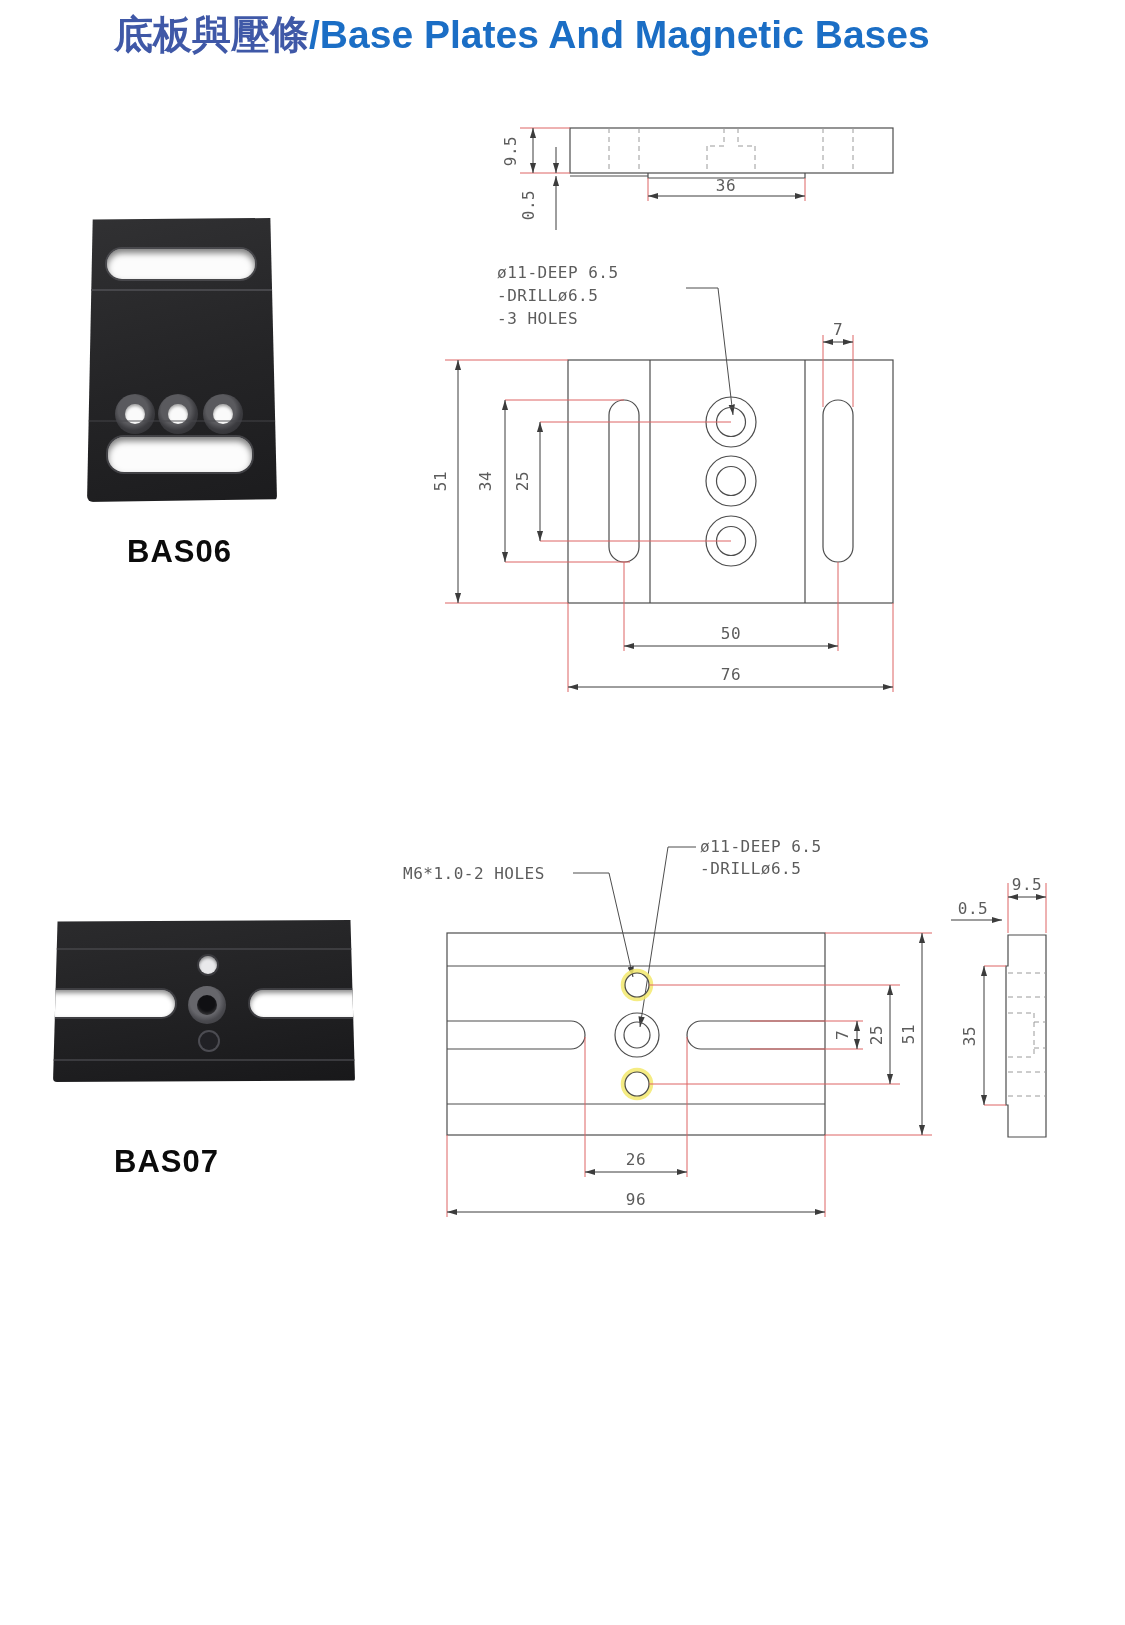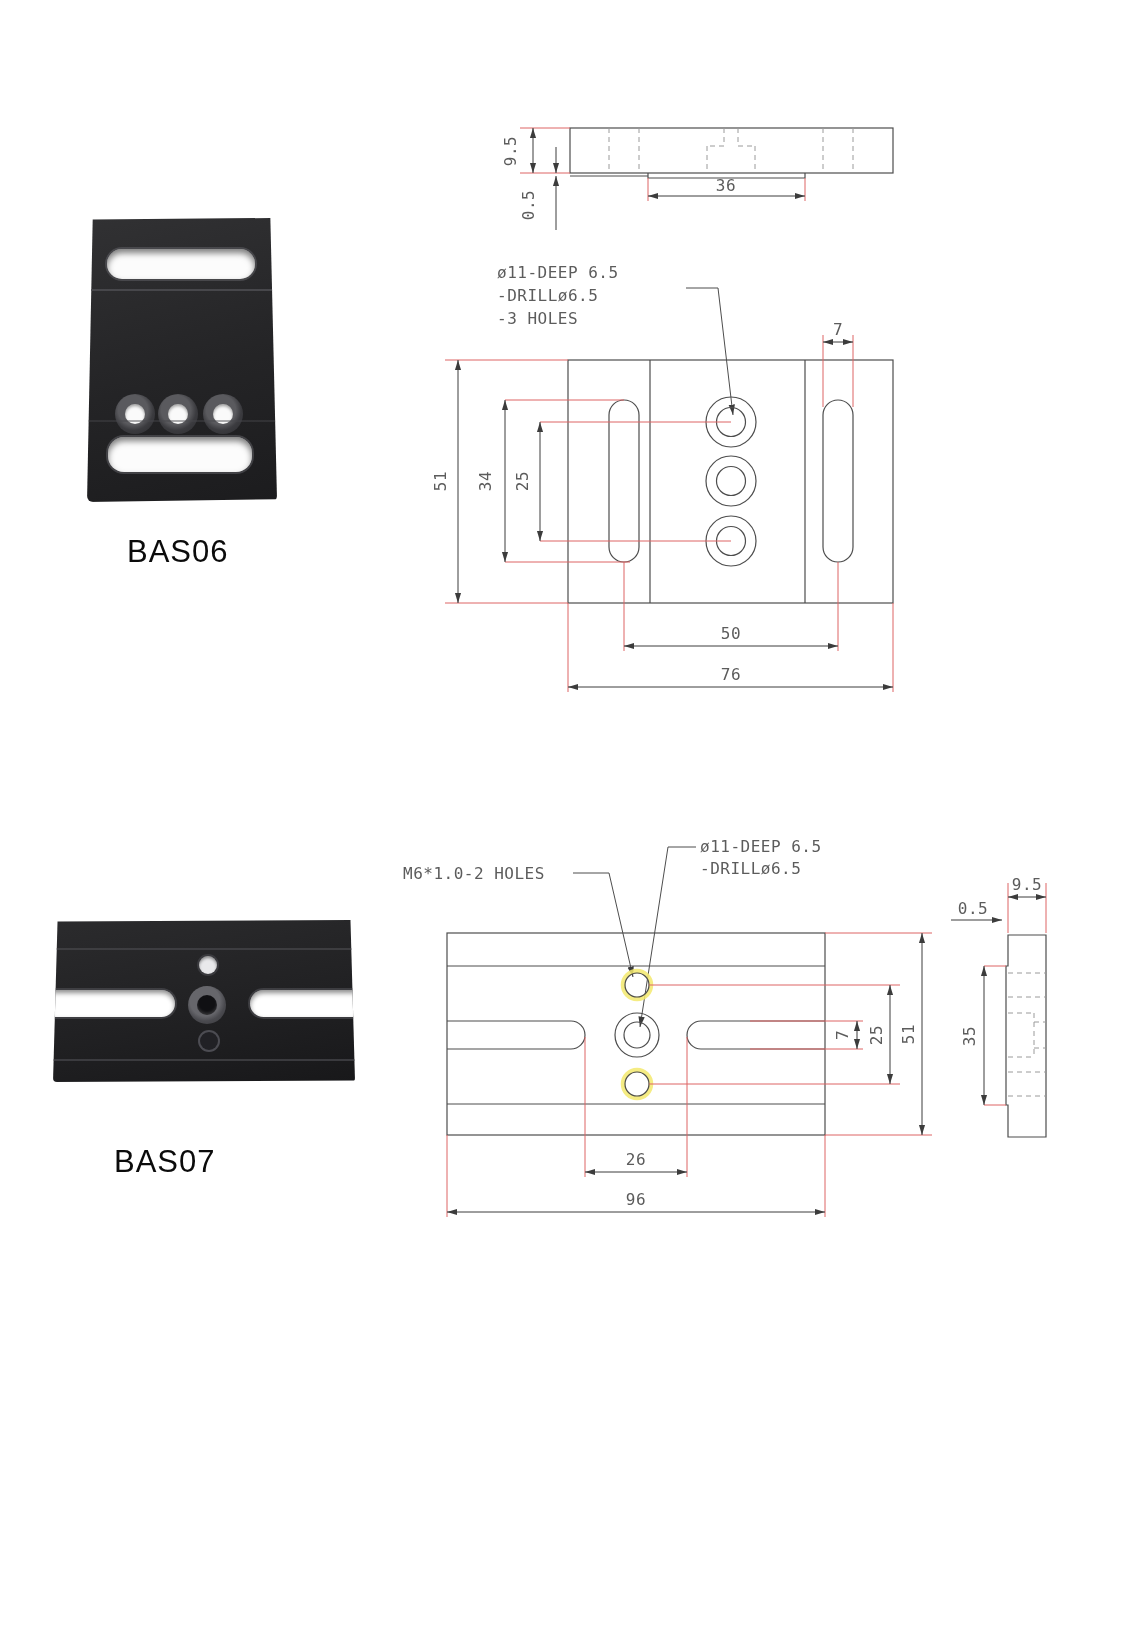--- a/index.html
+++ b/index.html
@@ -3,21 +3,21 @@
 <meta charset="utf-8">
 <style>
   html,body{margin:0;padding:0;background:#ffffff;}
   .page{position:relative;width:1125px;height:1625px;background:#ffffff;overflow:hidden;
         font-family:"Liberation Sans",sans-serif;}
   .title{position:absolute;left:114px;top:8px;font-size:39px;font-weight:bold;white-space:nowrap;}
   .title .zh{color:#3f58a7;font-family:"DejaVu Serif",serif;}
   .title .sl{color:#1b6ec5;}
   .title .en{color:#1b6ec5;letter-spacing:0px;}
 
-  .prod-label{position:absolute;color:#0b0b0b;font-size:31px;font-weight:400;
+  .prod-label{position:absolute;color:#0b0b0b;font-size:31px;font-weight:700;
               font-family:"Liberation Sans",sans-serif;letter-spacing:1px;}
 
   
   .photo6{position:absolute;left:87px;top:218px;width:190px;height:284px;}
   .p6plate{position:absolute;inset:0;border-radius:6px;
     background:linear-gradient(165deg,#313133,#242426 55%,#1c1c1e);
     -webkit-clip-path:polygon(3% 0.5%,96.5% 0%,100% 99%,0% 100%);
     clip-path:polygon(3% 0.5%,96.5% 0%,100% 99%,0% 100%);}
   .p6slot{position:absolute;background:#fcfcfc;border-radius:16px;
     box-shadow:inset 0 4px 6px rgba(0,0,0,.5),inset 0 -2px 3px rgba(255,255,255,.2),0 0 0 2px rgba(95,95,100,.55);}
@@ -55,20 +55,23 @@
   .dash{stroke:#9a9a9a;stroke-width:1;fill:none;stroke-dasharray:5 4;}
   .red{stroke:#dd6464;stroke-width:1;fill:none;}
   .dim{stroke:#3c3c3c;stroke-width:1;fill:none;}
   .halo{stroke:#f3e96d;stroke-width:4.5;fill:none;opacity:.85;}
 </style>
 </head>
 <body>
 
 <div class="page">
 
+  <div class="title">
+    <span class="zh">底板與壓條</span><span class="sl">/</span><span class="en">Base Plates And Magnetic Bases</span>
+  </div>
 
   <div class="photo6">
     <div class="p6plate">
       <div class="p6slot top"></div>
       <div class="p6seam" style="top:25%;"></div>
       <div class="p6hole" style="left:28px;">
           <div class="in"></div>
         </div>
       <div class="p6hole" style="left:71px;">
           <div class="in"></div>

